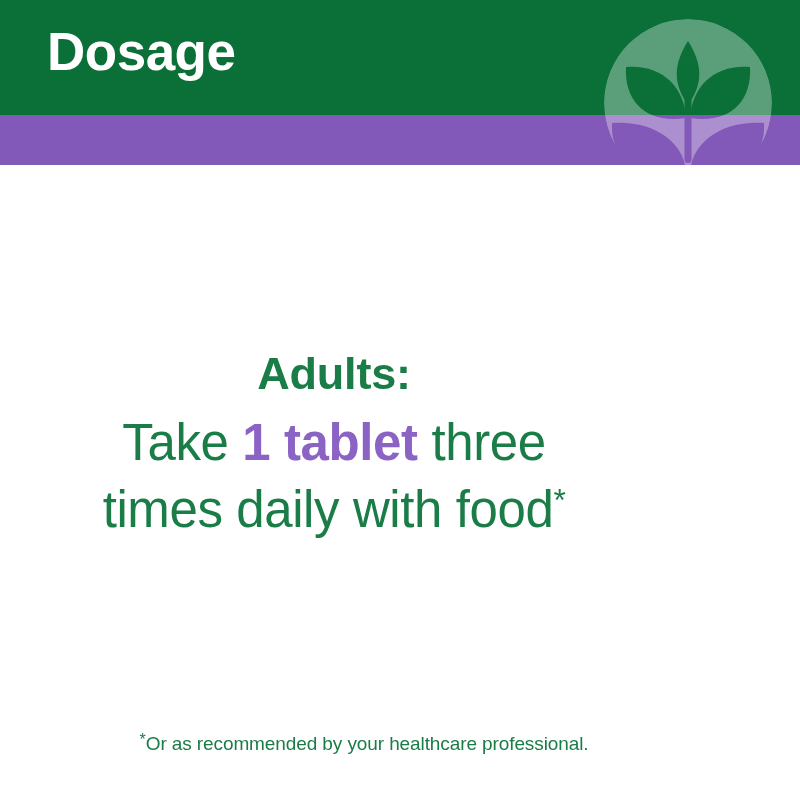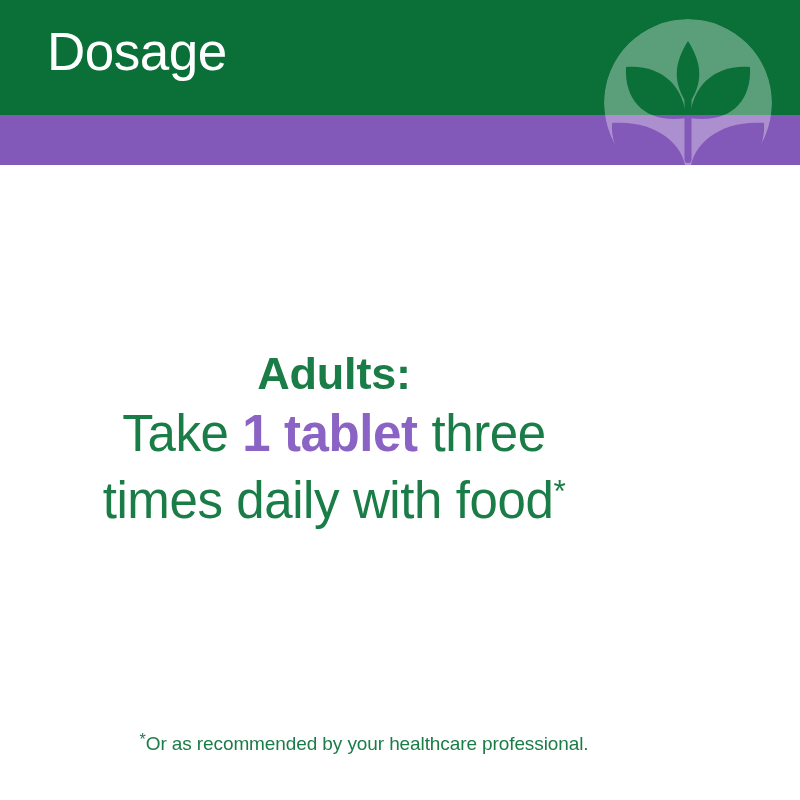--- a/index.html
+++ b/index.html
@@ -33,21 +33,21 @@
     height: 115px;
     background: #0a7038;
     overflow: hidden;
   }
 
   #header-title {
     position: absolute;
     left: 47px;
     top: 23px;
     font-size: 53px;
-    font-weight: normal;
+    font-weight: bold;
     color: #ffffff;
     letter-spacing: -0.5px;
     line-height: 1.08;
     white-space: nowrap;
   }
 
   
   #accent-band {
     position: absolute;
     left: 0;
@@ -82,20 +82,21 @@
     color: #1a7c46;
   }
   #dosage-heading {
     font-size: 45px;
     font-weight: bold;
     line-height: 1.15;
     color: #1a7c46;
     letter-spacing: -0.2px;
   }
   #dosage-instruction {
+    margin-top: 9px;
     font-size: 51px;
     font-weight: normal;
     line-height: 1.32;
     color: #1a7c46;
     letter-spacing: -0.4px;
     padding: 0 60px;
   }
   .dose-amount {
     color: #8b63c4;
     font-weight: bold;

